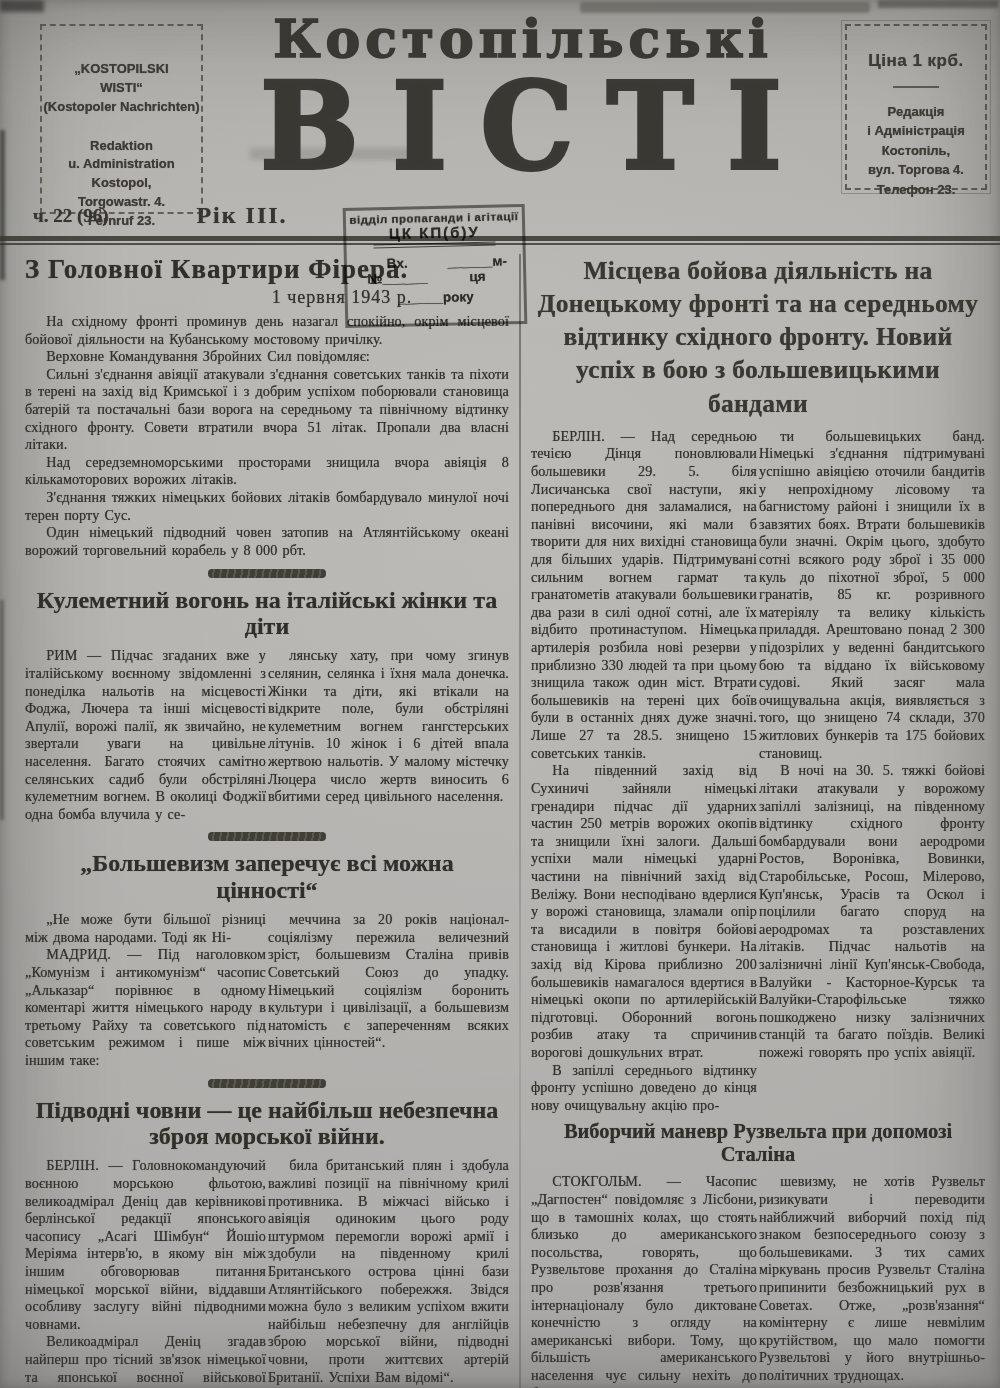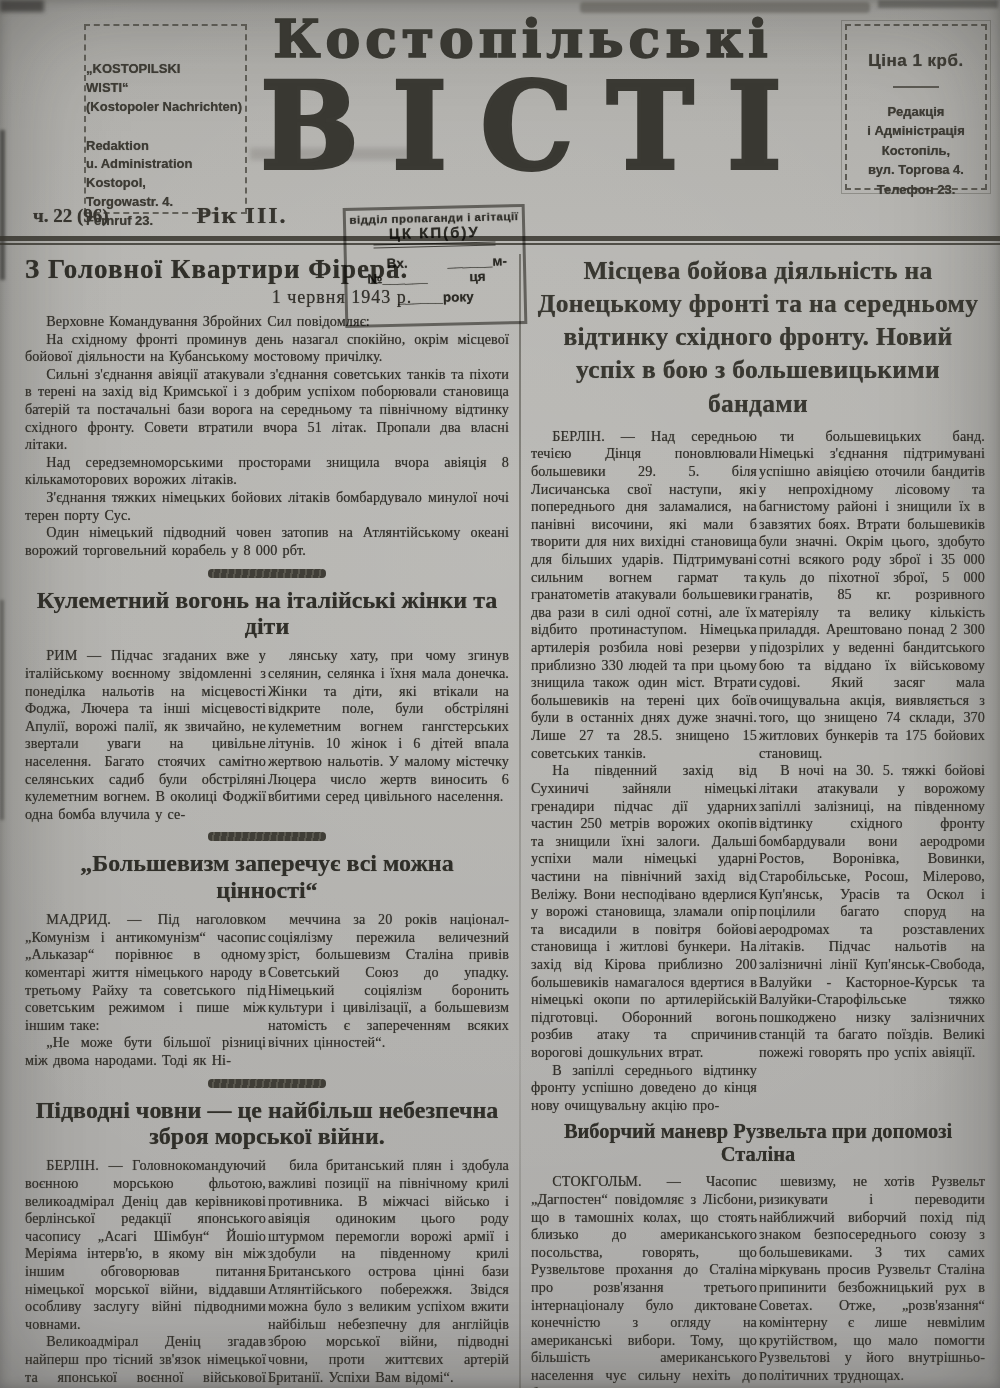--- a/index.html
+++ b/index.html
@@ -22,21 +22,21 @@
   .sm-c{left:250px;top:148px;width:170px;height:12px;background:rgba(70,68,60,.18);filter:blur(2.5px);}
   .sm-d{left:0;top:130px;width:5px;height:150px;background:rgba(20,20,18,.5);filter:blur(1.5px);}
   .sm-e{left:0;top:600px;width:4px;height:220px;background:rgba(20,20,18,.35);filter:blur(1.5px);}
   .sm-f{left:878px;top:0;width:120px;height:8px;background:rgba(40,39,35,.4);filter:blur(1.5px);}
 
   
   .imp-left{
     position:absolute; left:40px; top:24px; width:163px; height:190px;
     border:2px dashed rgba(70,68,60,.75);
     font-family:"Liberation Sans","DejaVu Sans",sans-serif; font-weight:bold;
-    font-size:13px; line-height:1.45; padding-top:34px; color:#3d3b34;margin-left:44px;
+    text-align:center; font-size:13px; line-height:1.45; padding-top:34px; color:#3d3b34;
   }
   .imp-left .gap{margin-top:20px;}
   .imp-right{
     position:absolute; right:13px; top:24px; width:142px; height:166px;
     border:2px dashed rgba(70,68,60,.8); outline:1px solid rgba(70,68,60,.35); outline-offset:3px;
     font-family:"Liberation Sans","DejaVu Sans",sans-serif; font-weight:bold;
     text-align:center; font-size:13px; line-height:1.5; padding-top:22px; color:#3d3b34;
   }
   .imp-right .price{font-size:17px; letter-spacing:.5px;}
   .imp-right .mini-rule{width:46px; border-top:2px solid rgba(70,68,60,.8); margin:12px auto 14px;}
@@ -165,22 +165,22 @@
   </div>
 
   <main class="body-main">
 
     <section class="half left">
 
       <article class="article">
         <h2 class="h-left">З Головної Квартири Фірера.</h2>
         <div class="h-sub">1 червня 1943 р.</div>
         <div>
+            <p>На східному фронті проминув день назагал спокійно, окрім місцевої бойової діяльности на Кубанському мостовому причілку.</p>
             <p>Верховне Командування Збройних Сил повідомляє:</p>
-            <p>На східному фронті проминув день назагал спокійно, окрім місцевої бойової діяльности на Кубанському мостовому причілку.</p>
             <p>Сильні з'єднання авіяції атакували з'єднання советських танків та піхоти в терені на захід від Кримської і з добрим успіхом поборювали становища батерій та постачальні бази ворога на середньому та північному відтинку східного фронту. Совети втратили вчора 51 літак. Пропали два власні літаки.</p>
             <p>Над середземноморськими просторами знищила вчора авіяція 8 кількамоторових ворожих літаків.</p>
             <p>З'єднання тяжких німецьких бойових літаків бомбардувало минулої ночі терен порту Сус.</p>
             <p>Один німецький підводний човен затопив на Атлянтійському океані ворожий торговельний корабель у 8 000 рбт.</p>
           </div>
       </article>
 
       <div class="orn"></div>
 
       <article class="article">
@@ -194,22 +194,22 @@
             </div>
         </div>
       </article>
 
       <div class="orn"></div>
 
       <article class="article">
         <h2 class="h-center">„Большевизм заперечує всі можна цінності“</h2>
         <div class="cols">
           <div class="col">
+              <p>„Не може бути більшої різниці між двома народами. Тоді як Ні-</p>
               <p>МАДРИД. — Під наголовком „Комунізм і антикомунізм“ часопис „Альказар“ порівнює в одному коментарі життя німецького народу в третьому Райху та советського під советським режимом і пише між іншим таке:</p>
-              <p>„Не може бути більшої різниці між двома народами. Тоді як Ні-</p>
             </div>
           <div class="col">
               <p>меччина за 20 років націонал-соціялізму пережила величезний зріст, большевизм Сталіна привів Советський Союз до упадку. Німецький соціялізм боронить культури і цивілізації, а большевизм натомість є запереченням всяких вічних цінностей“.</p>
             </div>
         </div>
       </article>
 
       <div class="orn"></div>
 
       <article class="article">

